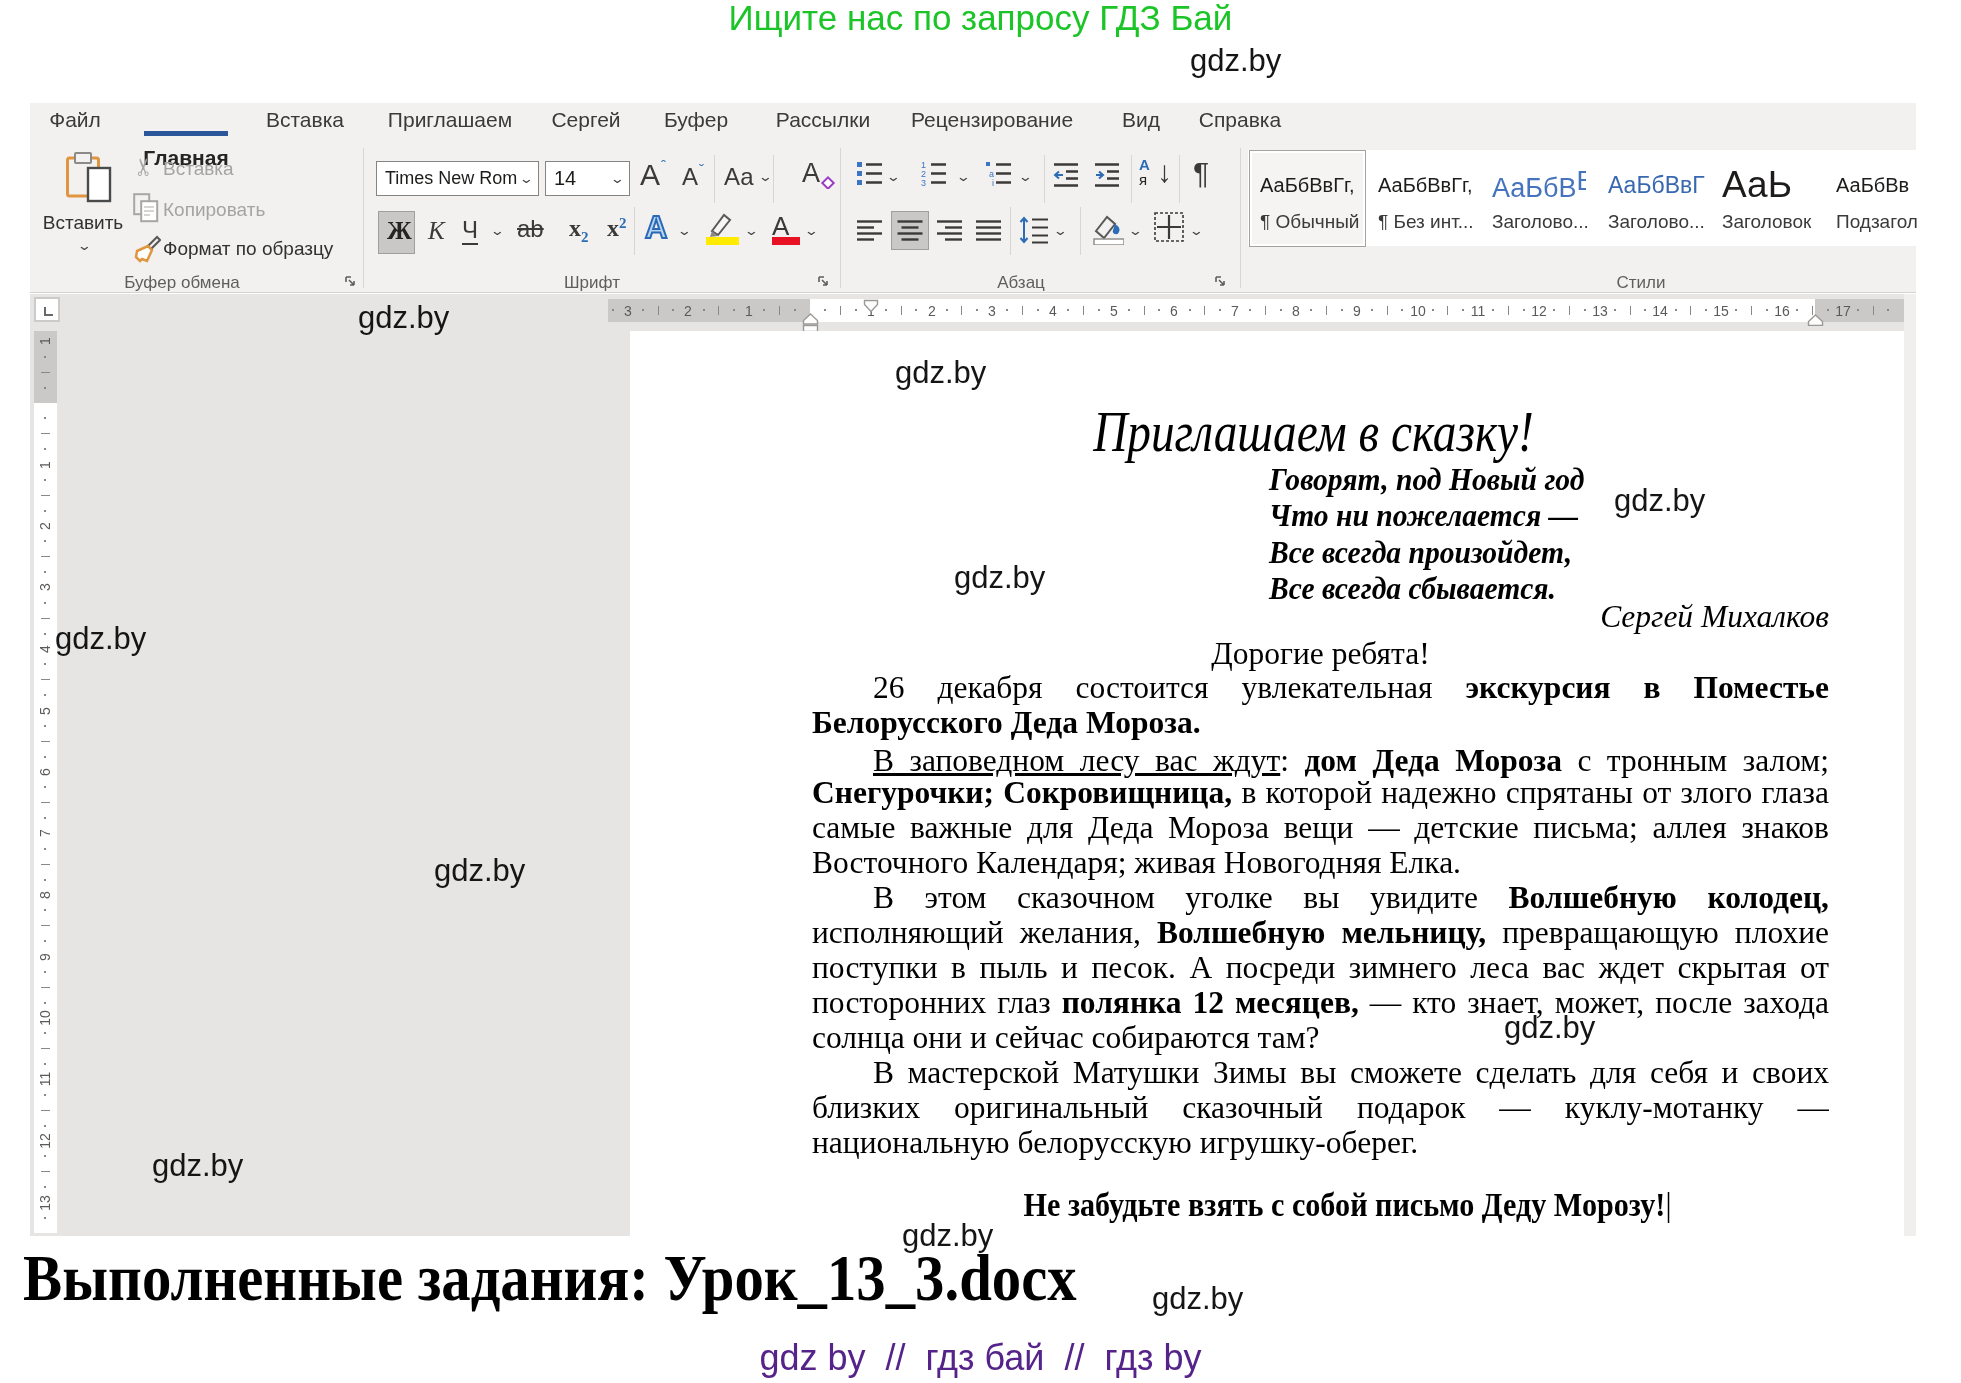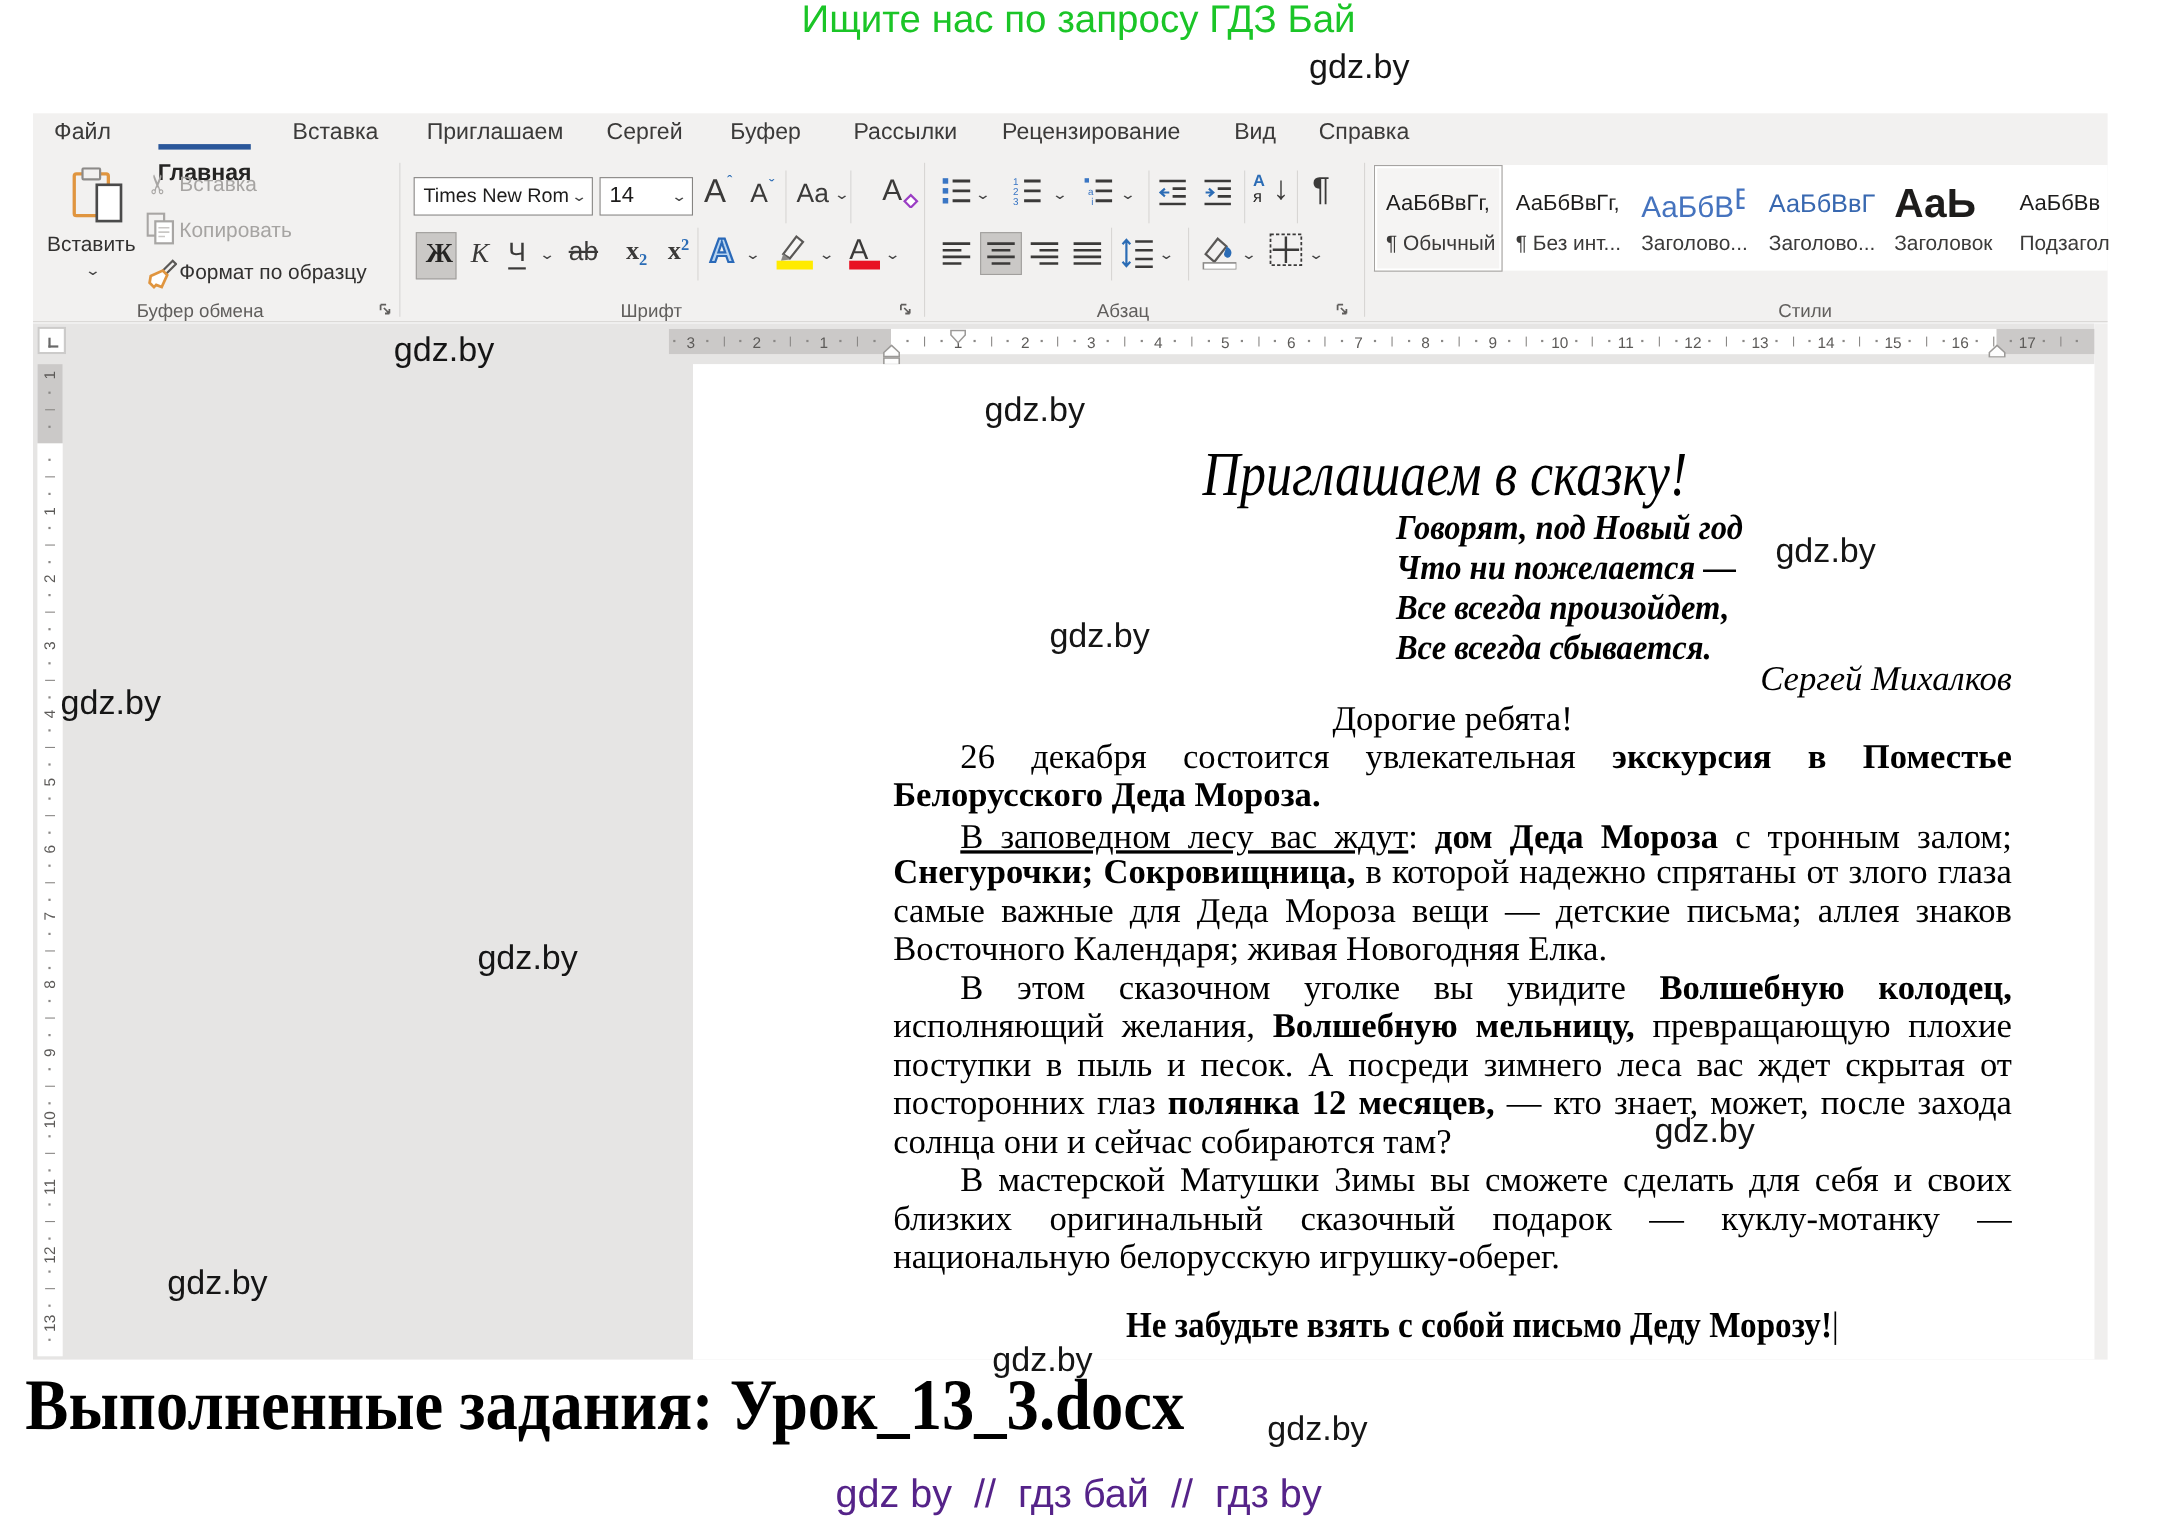--- a/index.html
+++ b/index.html
@@ -225,21 +225,21 @@
 <div style="position:absolute;left:1218px;top:47px;width:668px;height:96px;background:#fff"></div>
 <div style="position:absolute;left:1219px;top:47px;width:117px;height:97px;background:#f5f4f3;border:1px solid #a5a3a1;box-shadow:inset 0 0 0 2px #fff"></div>
 <div style="position:absolute;left:1230px;top:82px;font-size:20px;color:#1d1c1b;font-weight:400;font-style:normal;white-space:nowrap;transform:translateY(-50%)">АаБбВвГг,</div>
     <div style="position:absolute;left:1230px;top:108px;font-size:19px;color:#3b3a39;white-space:nowrap">¶ Обычный</div>
 <div style="position:absolute;left:1348px;top:82px;font-size:20px;color:#1d1c1b;font-weight:400;font-style:normal;white-space:nowrap;transform:translateY(-50%)">АаБбВвГг,</div>
     <div style="position:absolute;left:1348px;top:108px;font-size:19px;color:#3b3a39;white-space:nowrap">¶ Без инт...</div>
 <div style="position:absolute;left:1462px;top:82px;font-size:27px;color:#4573be;font-weight:400;font-style:normal;white-space:nowrap;transform:translateY(-50%)">АаБбВ<span style="display:inline-block;width:9px;overflow:hidden">В</span></div>
     <div style="position:absolute;left:1462px;top:108px;font-size:19px;color:#3b3a39;white-space:nowrap">Заголово...</div>
 <div style="position:absolute;left:1578px;top:82px;font-size:23px;color:#3868b0;font-weight:400;font-style:normal;white-space:nowrap;transform:translateY(-50%)">АаБбВвГ</div>
     <div style="position:absolute;left:1578px;top:108px;font-size:19px;color:#3b3a39;white-space:nowrap">Заголово...</div>
-<div style="position:absolute;left:1692px;top:82px;font-size:37px;color:#1d1c1b;font-weight:700;font-style:normal;white-space:nowrap;transform:translateY(-50%)">АаЬ</div>
+<div style="position:absolute;left:1692px;top:82px;font-size:37px;color:#1d1c1b;font-weight:400;font-style:normal;white-space:nowrap;transform:translateY(-50%)">АаЬ</div>
     <div style="position:absolute;left:1692px;top:108px;font-size:19px;color:#3b3a39;white-space:nowrap">Заголовок</div>
 <div style="position:absolute;left:1806px;top:82px;font-size:20px;color:#1d1c1b;font-weight:400;font-style:normal;white-space:nowrap;transform:translateY(-50%)">АаБбВв</div>
     <div style="position:absolute;left:1806px;top:108px;font-size:19px;color:#3b3a39;white-space:nowrap">Подзагол</div>
 <div class="glabel" style="left:1611px">Стили</div>
 </div>
 <div id="docbg"></div>
 <div id="scrollstrip"></div>
 <div id="lbox"></div>
 <div id="hruler">
 <div id="hgreyL"></div>

